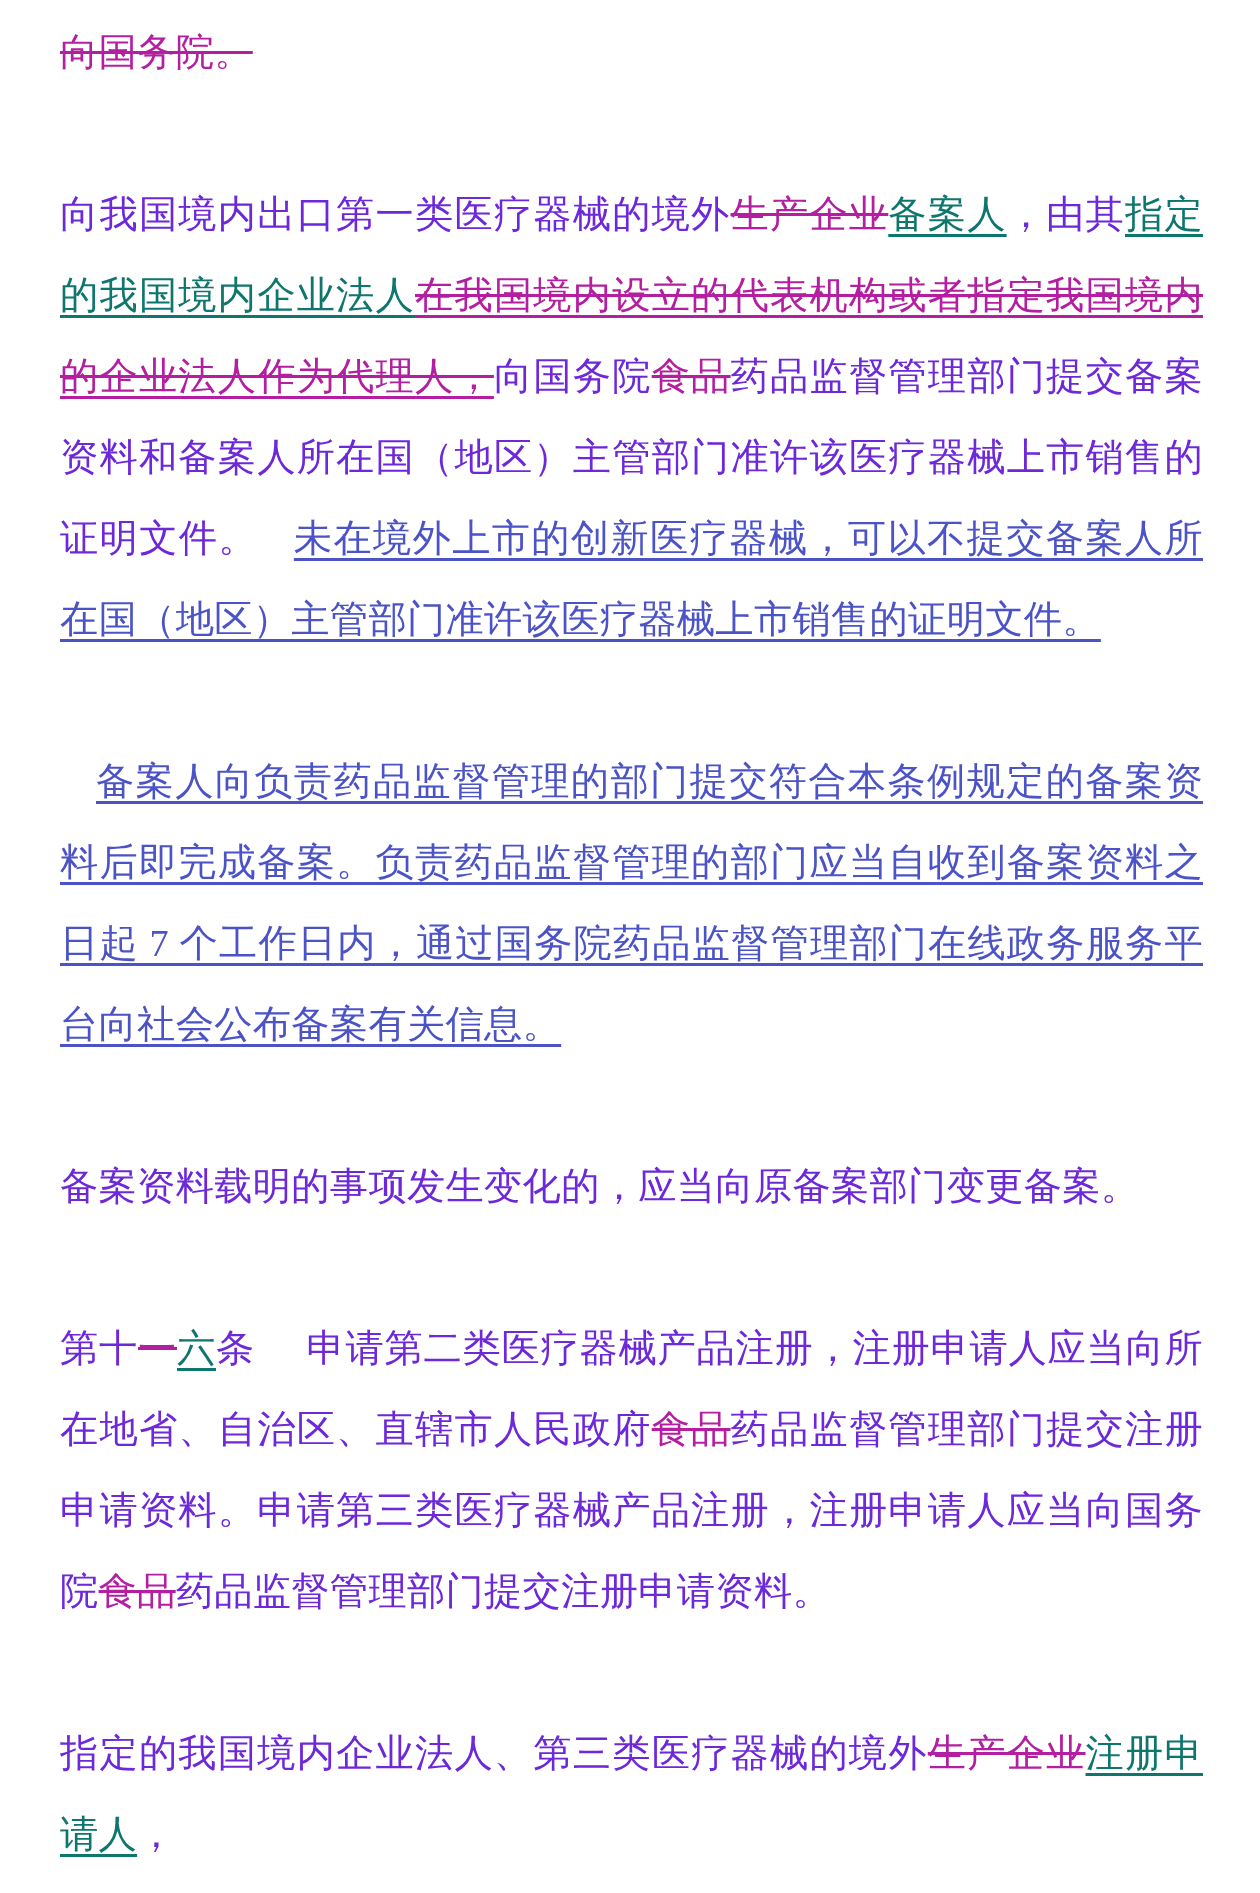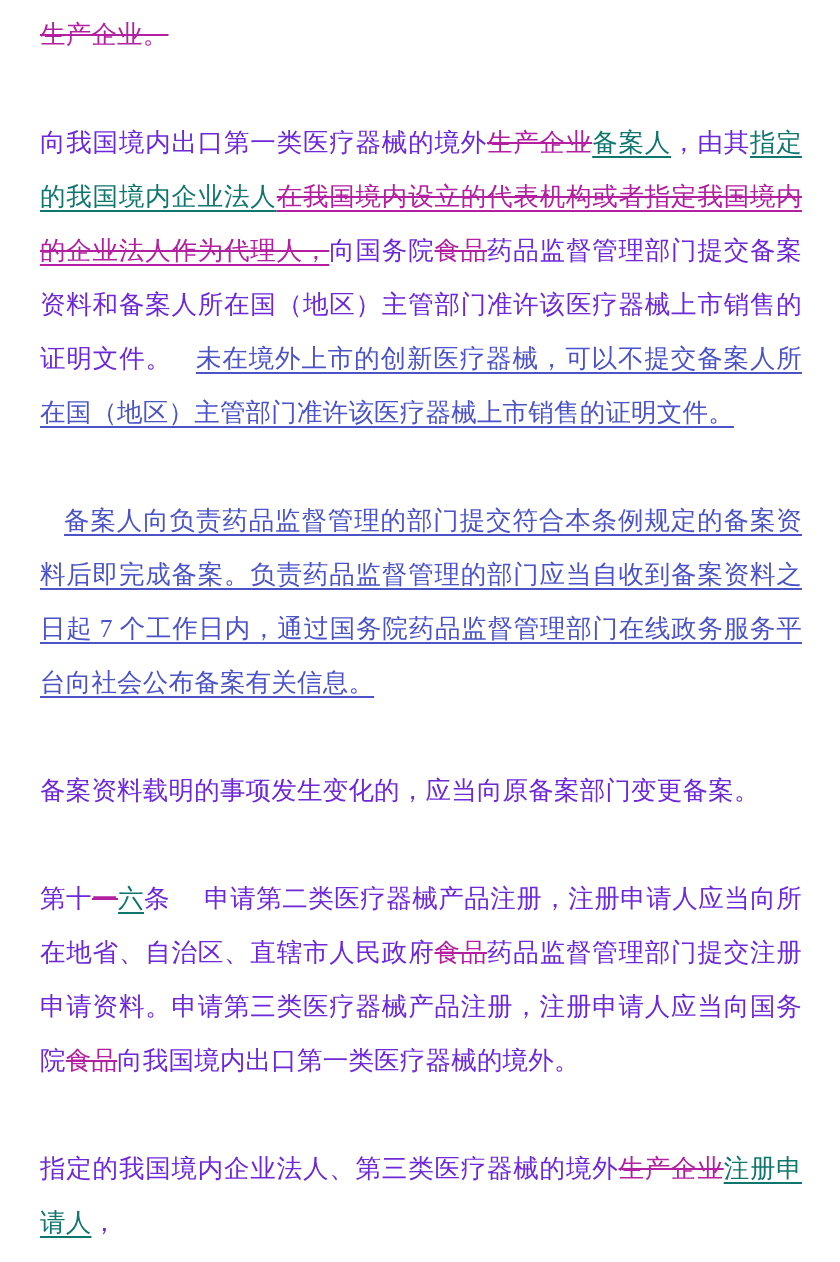--- a/index.html
+++ b/index.html
@@ -72,21 +72,21 @@
     width: 34px;
   }
 </style>
 </head>
 <body>
 
 <div class="page">
   <div class="doc-body">
 
     <p class="para">
-      <span class="del">生产企业。</span>
+      <span class="del">向国务院。</span>
     </p>
 
     <div class="spacer"></div>
 
     <p class="para">
       <span class="plain">向我国境内出口第一类医疗器械的境外</span><span class="del">生产企业</span><span class="ins">备案人</span><span class="plain">，由其</span><span class="ins">指定的我国境内企业法人</span><span class="ins-del">在我国境内设立的代表机构或者指定我国境内的企业法人作为代理人，</span><span class="plain">向国务院</span><span class="del">食品</span><span class="plain">药品监督管理部门提交备案资料和备案人所在国（地区）主管部门准许该医疗器械上市销售的证明文件。</span><span class="ins-blue">未在境外上市的创新医疗器械，可以不提交备案人所在国（地区）主管部门准许该医疗器械上市销售的证明文件。</span>
     </p>
 
     <div class="spacer"></div>
 
@@ -96,21 +96,21 @@
 
     <div class="spacer"></div>
 
     <p class="para">
       <span class="plain">备案资料载明的事项发生变化的，应当向原备案部门变更备案。</span>
     </p>
 
     <div class="spacer"></div>
 
     <p class="para">
-      <span class="plain">第十</span><span class="del">一</span><span class="ins">六</span><span class="plain">条</span><span class="gap-wide"></span><span class="plain">申请第二类医疗器械产品注册，注册申请人应当向所在地省、自治区、直辖市人民政府</span><span class="del">食品</span><span class="plain">药品监督管理部门提交注册申请资料。申请第三类医疗器械产品注册，注册申请人应当向国务院</span><span class="del">食品</span><span class="plain">向我国境内出口第一类医疗器械的境外。</span>
+      <span class="plain">第十</span><span class="del">一</span><span class="ins">六</span><span class="plain">条</span><span class="gap-wide"></span><span class="plain">申请第二类医疗器械产品注册，注册申请人应当向所在地省、自治区、直辖市人民政府</span><span class="del">食品</span><span class="plain">药品监督管理部门提交注册申请资料。申请第三类医疗器械产品注册，注册申请人应当向国务院</span><span class="del">食品</span><span class="plain">药品监督管理部门提交注册申请资料。</span>
     </p>
 
     <div class="spacer"></div>
 
     <p class="para">
       <span class="plain">指定的我国境内企业法人、第三类医疗器械的境外</span><span class="del">生产企业</span><span class="ins">注册申请人</span><span class="plain">，</span>
     </p>
 
   </div>
 </div>

